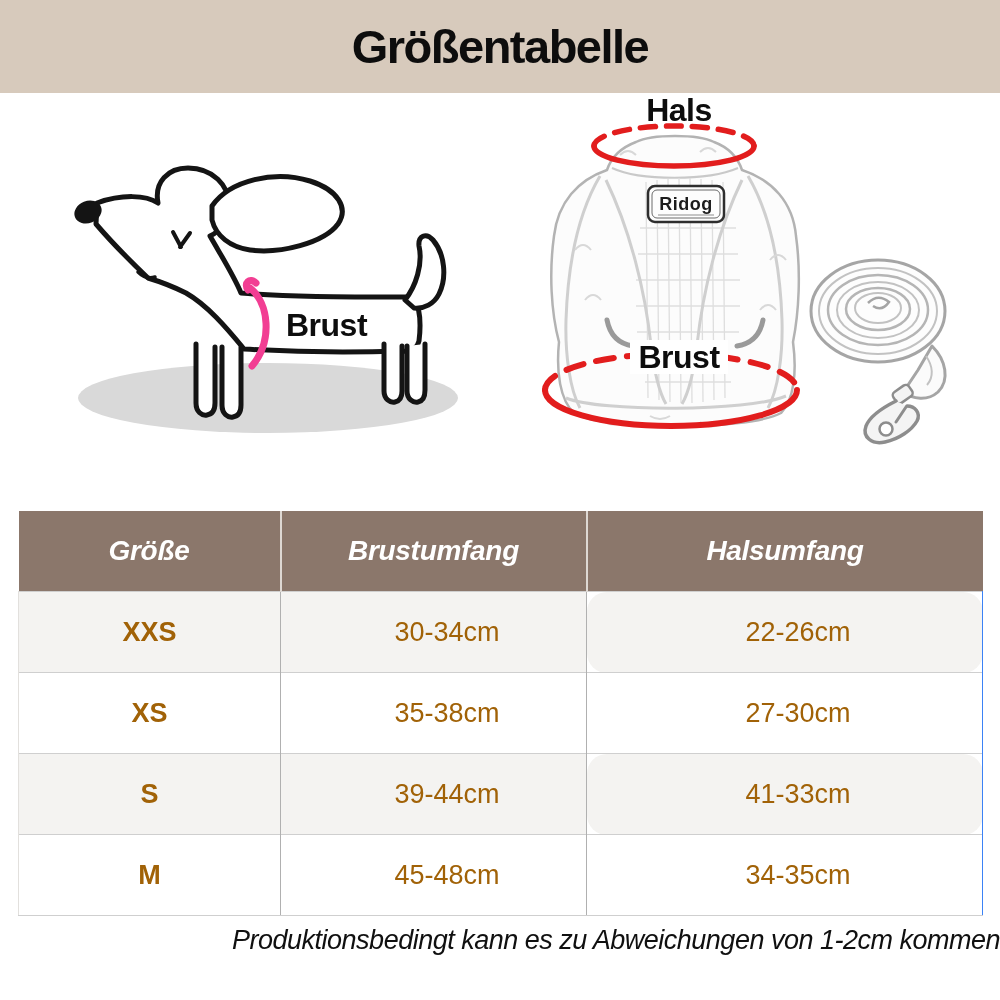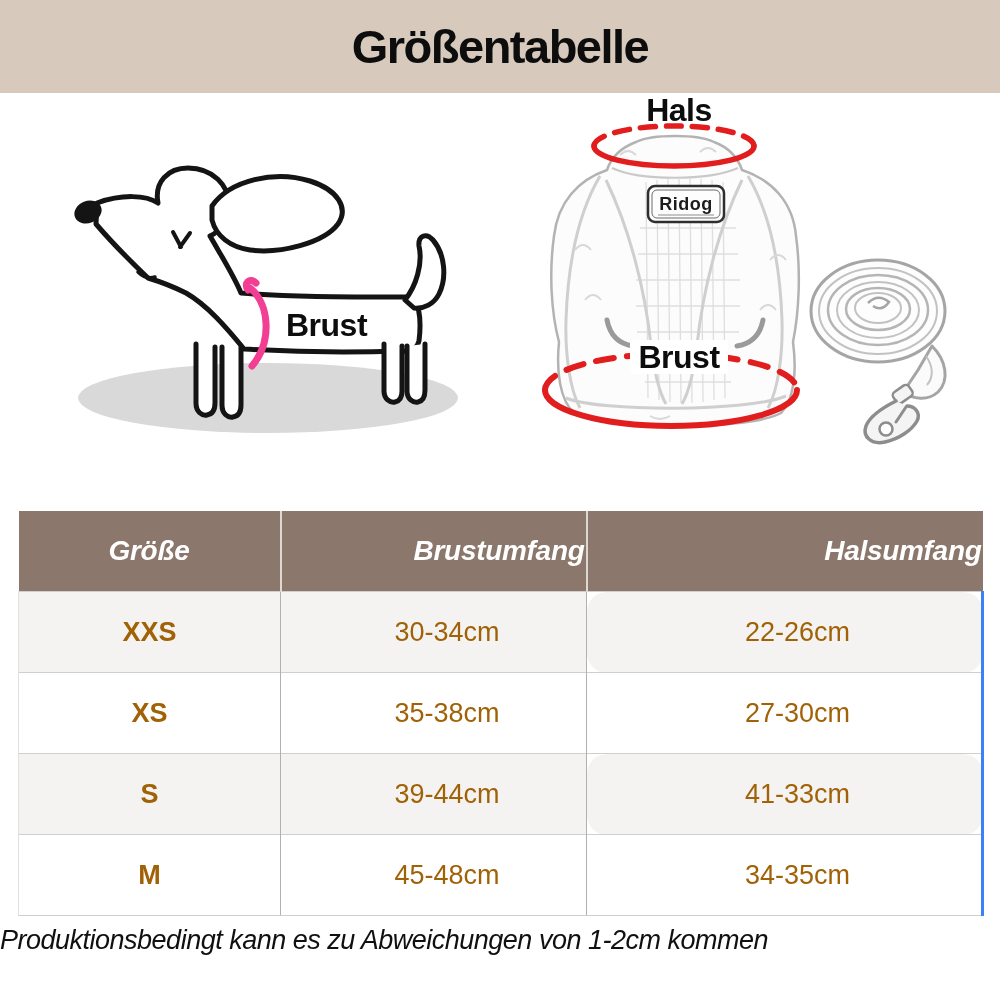--- a/index.html
+++ b/index.html
@@ -21,34 +21,34 @@
   .measure-label { font-weight:bold; font-size:32px; fill:#0d0d0d; letter-spacing:-0.5px; }
   
   .size-table {
     position:absolute; left:18px; top:511px; width:964px;
     border-collapse:collapse; table-layout:fixed;
   }
   .size-table th {
     background:#8b776b; color:#ffffff; font-size:28px; font-weight:bold;
     height:78px; text-align:center; letter-spacing:-0.3px;font-style:italic;
   }
-  .size-table th + th { border-left:2px solid #ded8d3;text-align:right; }
+  .size-table th + th { border-left:2px solid #ded8d3; }
   .size-table td {
     height:78px; text-align:center; font-size:27px; color:#a16207;
     border-top:1.5px solid #cfcfcf; background:#ffffff;
   }
   .size-table td + td { border-left:1.5px solid #b0b0b0;padding-left:28px; }
   .size-table tbody tr:nth-child(odd) td { background:#f4f3f1; }
   .size-table tbody tr td:first-child { font-weight:bold; font-size:27px; }
   .size-table tbody tr:last-child td { border-bottom:1.5px solid #cfcfcf; }
   .size-table tbody tr td:first-child { border-left:1px solid #e2e0dd; }
-  .size-table tbody tr td:last-child { border-right:3px solid #3b82f6;border-radius:20px; }
+  .size-table tbody tr td:last-child { border-right:1px solid #3b82f6;border-radius:20px; }
   
   .footnote {
-    position:absolute; left:0; top:925px; width:1000px; text-align:left;
+    position:absolute; left:0; top:925px; width:1000px; text-align:right;
     font-style:italic; font-size:27px; color:#101010; letter-spacing:-0.5px;
   }
 </style>
 </head>
 <body>
 
 <div class="page">
 
   <div class="band">
     <h1>Größentabelle</h1>

